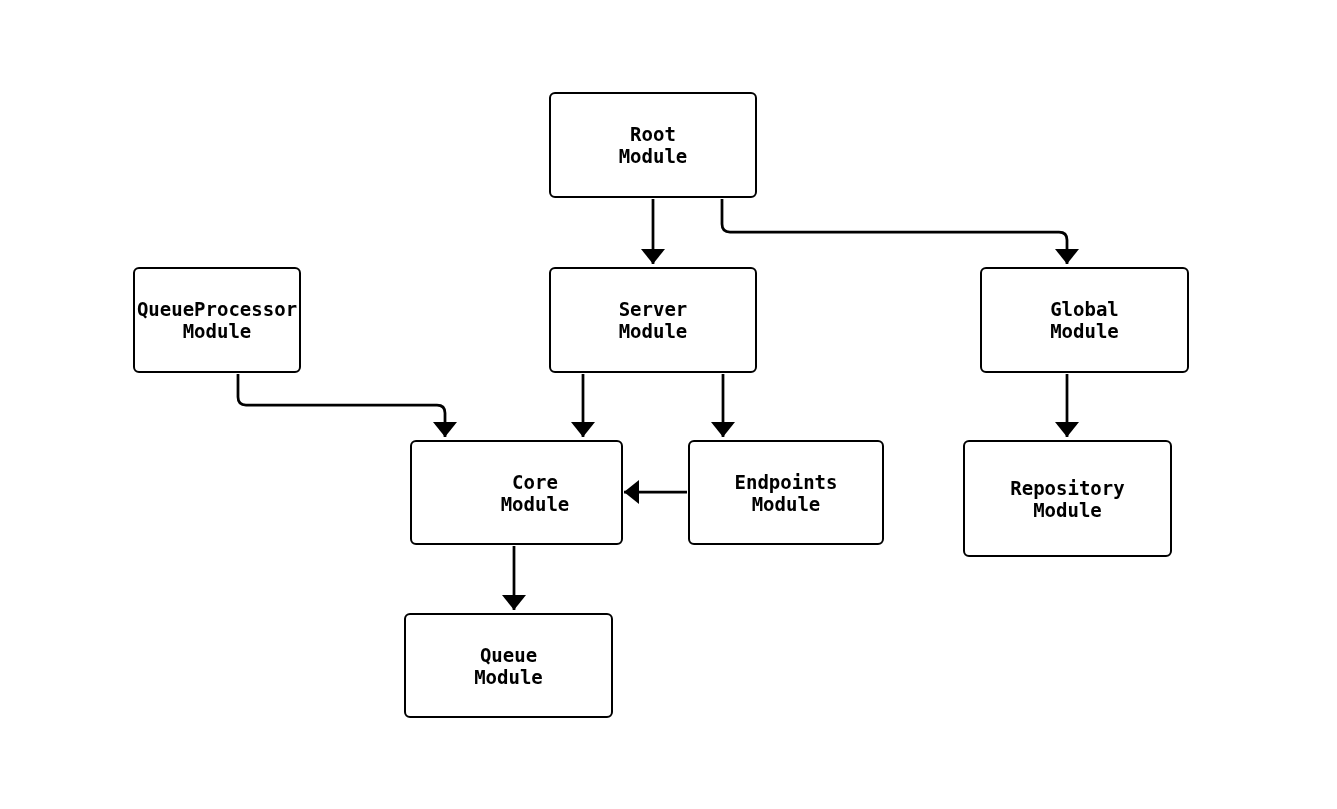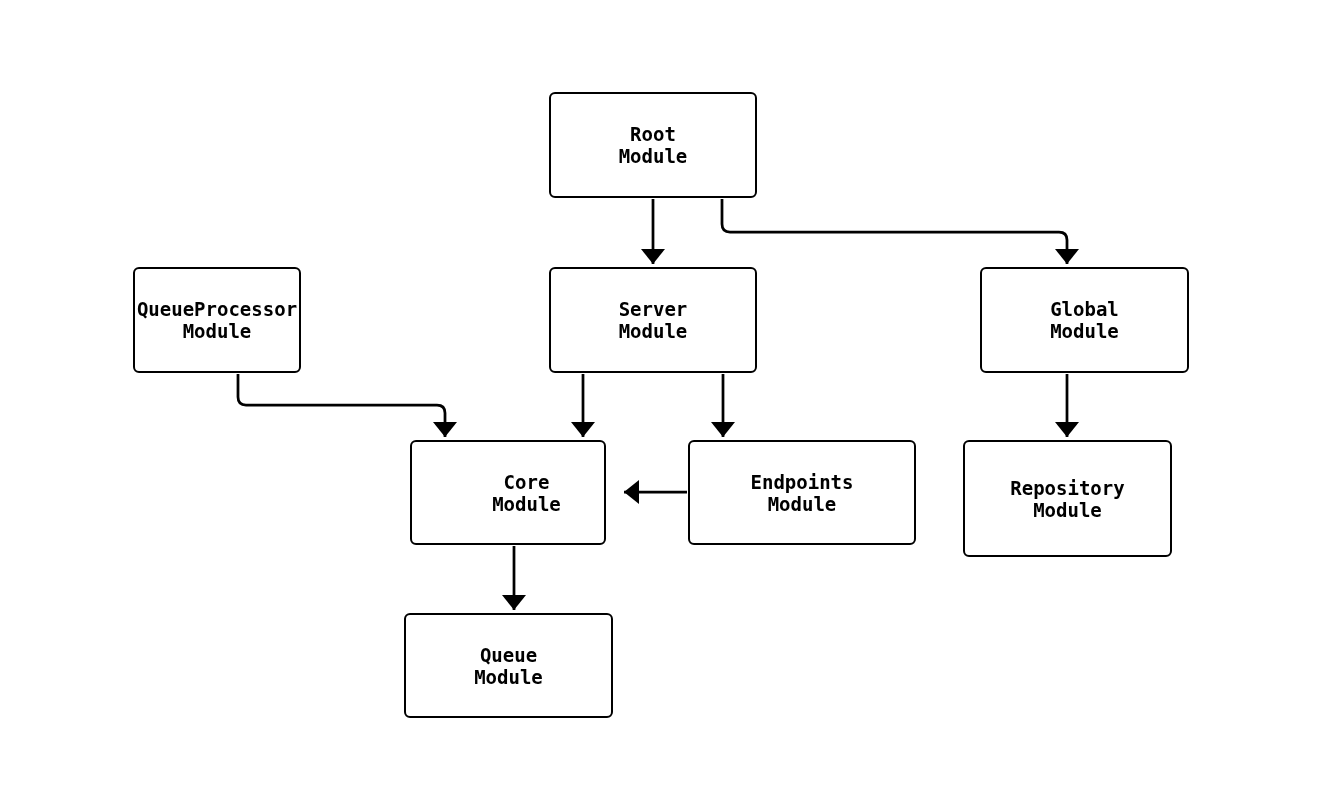--- a/index.html
+++ b/index.html
@@ -81,26 +81,26 @@
   <div class="node" style="left:549px; top:267px; width:208px; height:106px;align-items:center;">
     <span class="label">Server
 Module</span>
   </div>
 
   <div class="node" style="left:963px; top:267px; width:209px; height:106px;margin-left:17px;">
     <span class="label">Global
 Module</span>
   </div>
 
-  <div class="node" style="left:410px; top:440px; width:196px; height:105px;padding-left:37px;">
+  <div class="node" style="left:410px; top:440px; width:213px; height:105px;padding-left:37px;">
     <span class="label">Core
 Module</span>
   </div>
 
-  <div class="node" style="left:688px; top:440px; width:228px; height:105px;">
+  <div class="node" style="left:688px; top:440px; width:196px; height:105px;">
     <span class="label">Endpoints
 Module</span>
   </div>
 
   <div class="node" style="left:963px; top:440px; width:209px; height:117px;">
     <span class="label">Repository
 Module</span>
   </div>
 
   <div class="node" style="left:404px; top:613px; width:209px; height:105px;">

